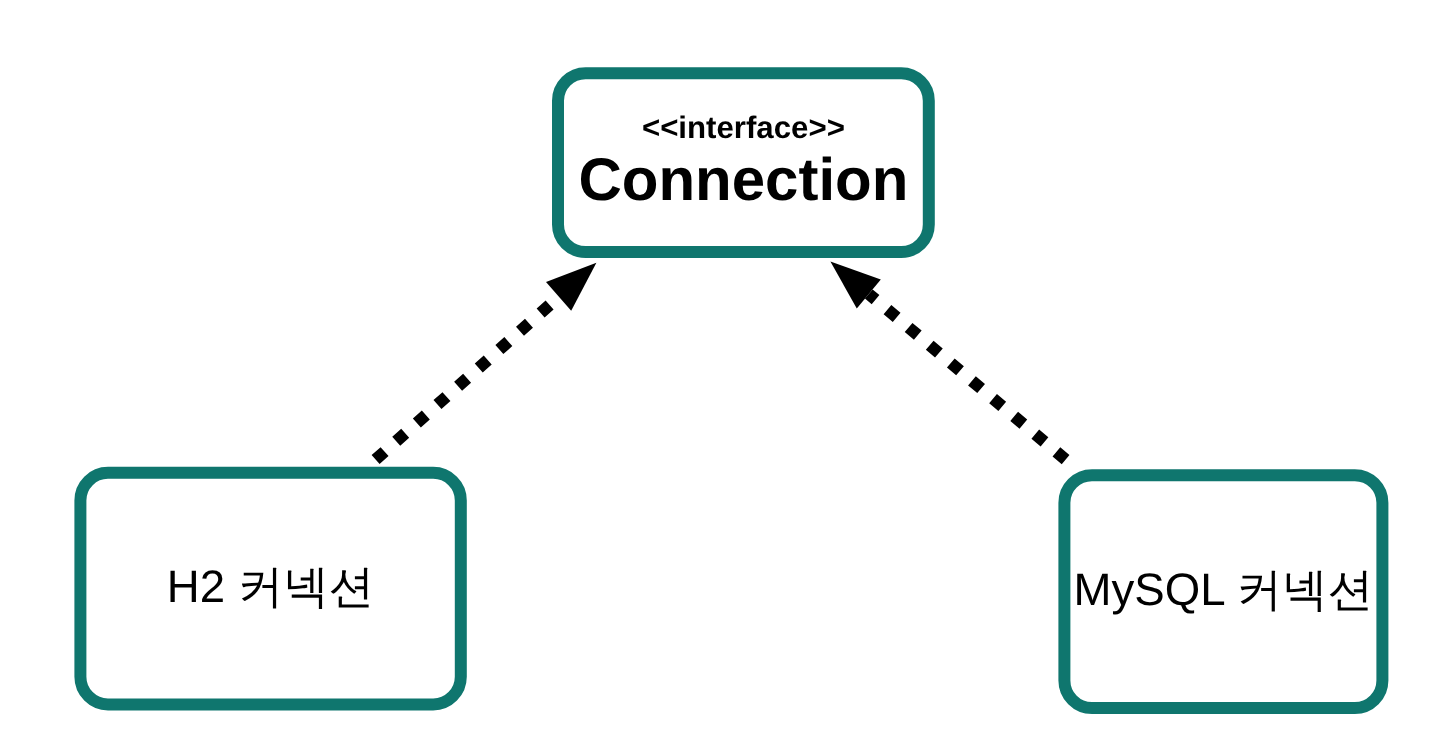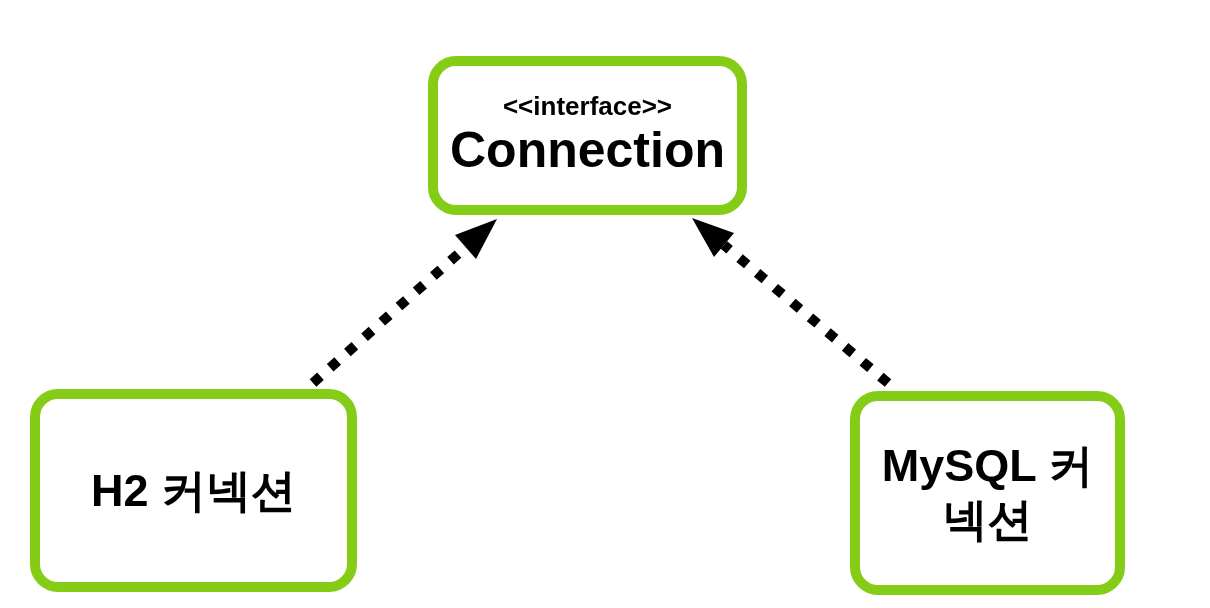--- a/index.html
+++ b/index.html
@@ -19,28 +19,29 @@
     position: absolute;
     left: 0;
     top: 0;
     width: 1210px;
     height: 608px;
   }
   .node {
     position: absolute;
     box-sizing: border-box;
     background: #ffffff;
-    border: 10px solid #84cc16;
+    border: 10px solid #0f766e;
     border-radius: 28px;
     display: flex;
     flex-direction: column;
     align-items: center;
     justify-content: center;
     text-align: center;
     color: #000000;
+    margin-left: 32px;
   }
   .node-connection {
     left: 428px;
     top: 56px;
     width: 319px;
     height: 159px;
   }
   .node-h2 {
     left: 30px;
     top: 389px;
@@ -58,22 +59,22 @@
     font-weight: bold;
     line-height: 1.15;
     letter-spacing: 0px;
   }
   .iface-name {
     font-size: 50px;
     font-weight: bold;
     line-height: 1.15;
   }
   .class-name {
-    font-size: 45px;
-    font-weight: bold;
+    font-size: 38px;
+    font-weight: normal;
     line-height: 1.2;
   }
 </style>
 </head>
 <body>
 
 <div class="canvas">
 
   <svg class="edges-layer" viewBox="0 0 1210 608" xmlns="http://www.w3.org/2000/svg">
 

